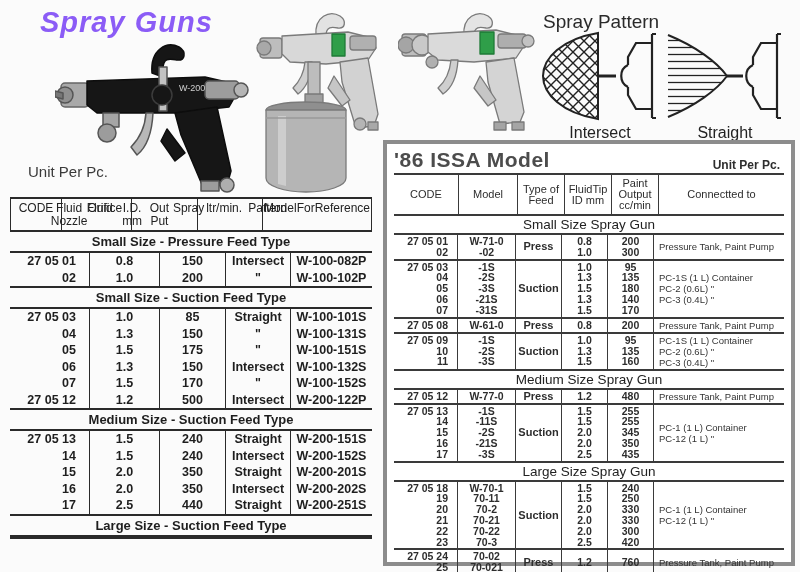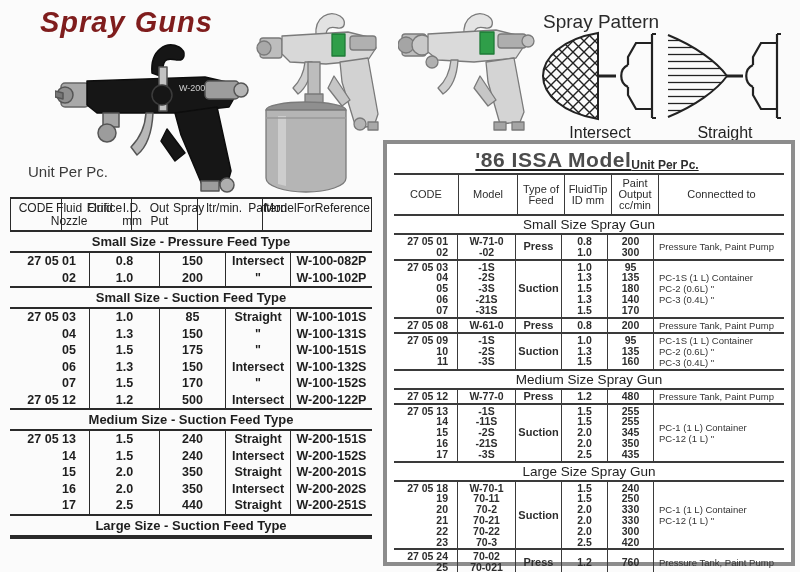--- a/index.html
+++ b/index.html
@@ -1,20 +1,20 @@
 <!DOCTYPE html>
 <html><head>
 <meta charset="utf-8">
 <style>
   html,body{margin:0;padding:0;background:#e8e8e8;}
   #page{position:relative;width:800px;height:572px;background:#fbfbfb;overflow:hidden;
         font-family:"Liberation Sans",sans-serif;color:#1e1e1e;}
   
   #main-title{position:absolute;left:40px;top:6px;font-size:29px;font-weight:bold;
-              font-style:italic;color:#7f1d1d;letter-spacing:1px;}
+              font-style:italic;color:#8b5cf6;letter-spacing:1px;}
   #unit-left{position:absolute;left:28px;top:163px;font-size:15px;color:#3a3a3a;}
   .gun-img{position:absolute;}
   #pattern-title{position:absolute;left:543px;top:11px;font-size:19px;color:#2a2a2a;}
   .pattern-block{position:absolute;top:30px;width:120px;}
   #pattern-intersect{left:540px;}
   #pattern-straight{left:665px;}
   .pattern-label{text-align:center;font-size:16px;color:#222;margin-top:2px;}
   
   #left-table{position:absolute;left:10px;top:197px;width:362px;border-top:2px solid #2a2a2a;
               border-bottom:2px solid #2a2a2a;font-size:12px;}
@@ -30,21 +30,21 @@
   #left-table .dcell:last-child{border-right:none;}
   #left-table .dcell.code{text-align:right;padding-right:13px;}
   .lw0{width:80px;box-sizing:border-box;}
   .lw1{width:70px;box-sizing:border-box;}
   .lw2{width:66px;box-sizing:border-box;gap:37px;}
   .lw3{width:65px;box-sizing:border-box;gap:44px;}
   .lw4{flex:1;box-sizing:border-box;}
   
   #right-panel{position:absolute;left:383px;top:140px;width:412px;height:426px;box-sizing:border-box;
        border:4px solid #8c8c8c;background:#fff;padding:2px 7px 0 7px;}
-  #right-head{display:flex;justify-content:center;align-items:flex-end;height:26px;text-decoration:underline;}
+  #right-head{display:flex;justify-content:space-between;align-items:flex-end;height:26px;}
   #right-title{font-size:21px;font-weight:bold;color:#4c4c4c;letter-spacing:.5px;}
   #unit-right{font-size:12px;font-weight:bold;color:#2e2e2e;padding-right:4px;}
   #right-table{border-top:2px solid #3a3a3a;margin-top:1px;font-size:10.5px;color:#2d2d2d;}
   #right-table .hrow{display:flex;border-bottom:2px solid #3a3a3a;}
   #right-table .hcell{display:flex;flex-direction:column;justify-content:center;text-align:center;
        line-height:11px;padding:3px 0;border-right:1px solid #3a3a3a;font-size:11px;}
   #right-table .hcell:last-child{border-right:none;}
   .r-sec{border-bottom:2px solid #3a3a3a;text-align:center;font-size:13.5px;color:#222;padding:1px 0;}
   .grp{display:flex;border-bottom:2px solid #3a3a3a;}
   .gcol{border-right:1px solid #3a3a3a;display:flex;flex-direction:column;justify-content:center;

